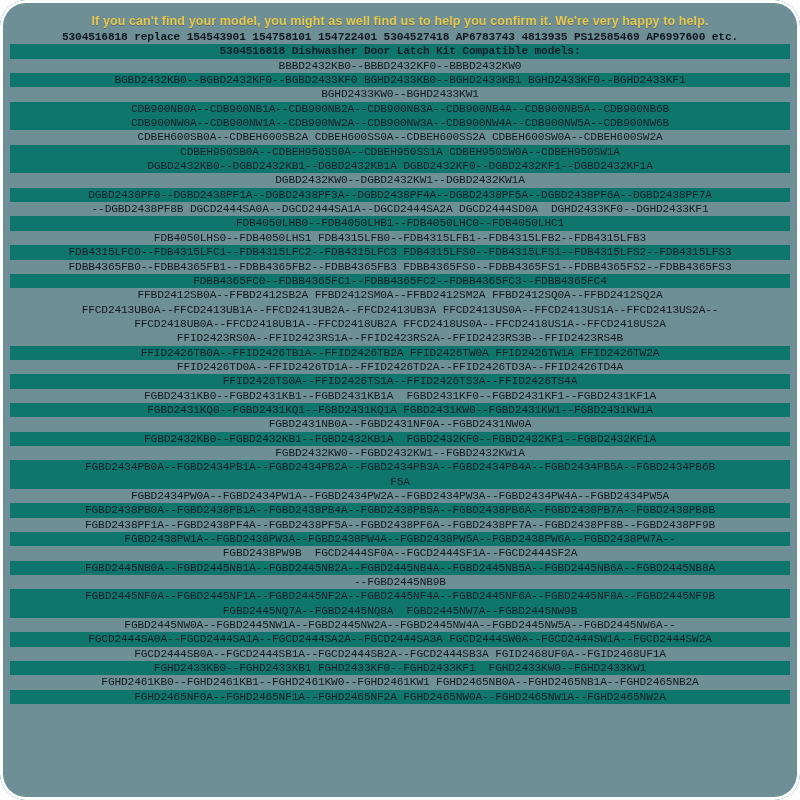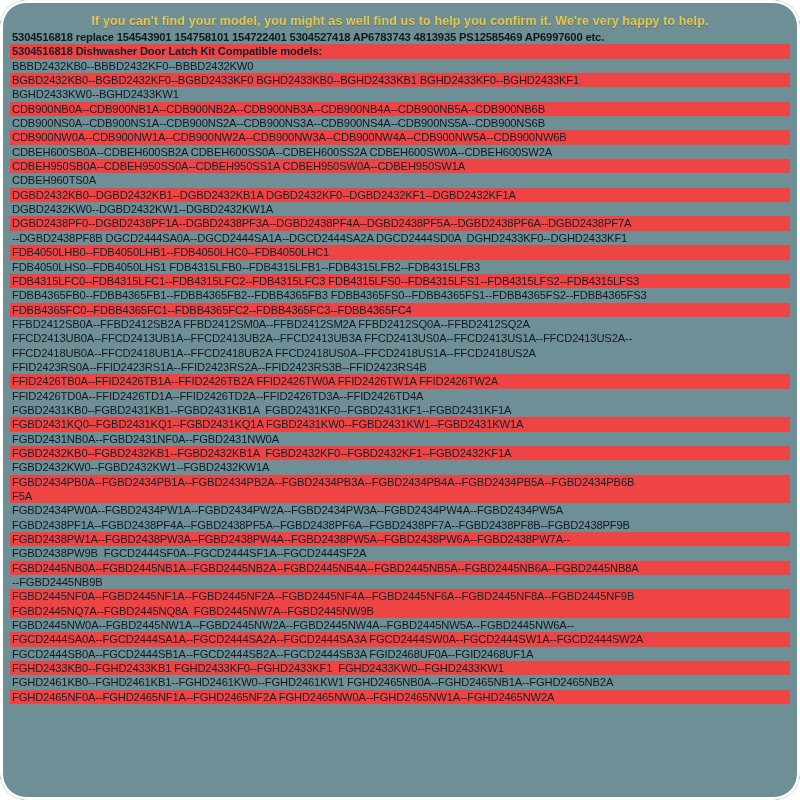--- a/index.html
+++ b/index.html
@@ -45,25 +45,26 @@
     padding: 0;
   }
   .line {
     display: block;
     font-size: 11.2px;
     line-height: 14.35px;
     color: #16202a;
     white-space: pre;
     overflow: hidden;
     padding: 0 2px;
-    font-family: Liberation Sans, sans-serif;
+    font-family: Liberation Mono, monospace;
     letter-spacing: -0.15px;
+    text-align: center;
   }
   .line.odd {
-    background: #ef4444;
+    background: #0f766e;
   }
   .line.even {
     background: transparent;
     color: #10191f;
   }
   .line.bold {
     font-weight: bold;
   }
 </style>
 </head>
@@ -71,48 +72,48 @@
 
 <div id="page">
   <div class="headline">If you can't find your model, you might as well find us to help you confirm it. We're very happy to help.</div>
   <div class="lines">
       <div class="line even bold">5304516818 replace 154543901 154758101 154722401 5304527418 AP6783743 4813935 PS12585469 AP6997600 etc.</div>
       <div class="line odd bold">5304516818 Dishwasher Door Latch Kit Compatible models:</div>
       <div class="line even">BBBD2432KB0--BBBD2432KF0--BBBD2432KW0</div>
       <div class="line odd">BGBD2432KB0--BGBD2432KF0--BGBD2433KF0 BGHD2433KB0--BGHD2433KB1 BGHD2433KF0--BGHD2433KF1</div>
       <div class="line even">BGHD2433KW0--BGHD2433KW1</div>
       <div class="line odd">CDB900NB0A--CDB900NB1A--CDB900NB2A--CDB900NB3A--CDB900NB4A--CDB900NB5A--CDB900NB6B</div>
-      <div class="line even">CDB900NS0A--CDB900NS1A--CDB900NS2A--CDB900NS3A--CDB900NS4A--CDB900NS5A--CDB900NS6B</div>
       <div class="line odd">CDB900NW0A--CDB900NW1A--CDB900NW2A--CDB900NW3A--CDB900NW4A--CDB900NW5A--CDB900NW6B</div>
       <div class="line even">CDBEH600SB0A--CDBEH600SB2A CDBEH600SS0A--CDBEH600SS2A CDBEH600SW0A--CDBEH600SW2A</div>
       <div class="line odd">CDBEH950SB0A--CDBEH950SS0A--CDBEH950SS1A CDBEH950SW0A--CDBEH950SW1A</div>
-      <div class="line even">CDBEH960TS0A</div>
       <div class="line odd">DGBD2432KB0--DGBD2432KB1--DGBD2432KB1A DGBD2432KF0--DGBD2432KF1--DGBD2432KF1A</div>
       <div class="line even">DGBD2432KW0--DGBD2432KW1--DGBD2432KW1A</div>
       <div class="line odd">DGBD2438PF0--DGBD2438PF1A--DGBD2438PF3A--DGBD2438PF4A--DGBD2438PF5A--DGBD2438PF6A--DGBD2438PF7A</div>
       <div class="line even">--DGBD2438PF8B DGCD2444SA0A--DGCD2444SA1A--DGCD2444SA2A DGCD2444SD0A  DGHD2433KF0--DGHD2433KF1</div>
       <div class="line odd">FDB4050LHB0--FDB4050LHB1--FDB4050LHC0--FDB4050LHC1</div>
       <div class="line even">FDB4050LHS0--FDB4050LHS1 FDB4315LFB0--FDB4315LFB1--FDB4315LFB2--FDB4315LFB3</div>
       <div class="line odd">FDB4315LFC0--FDB4315LFC1--FDB4315LFC2--FDB4315LFC3 FDB4315LFS0--FDB4315LFS1--FDB4315LFS2--FDB4315LFS3</div>
       <div class="line even">FDBB4365FB0--FDBB4365FB1--FDBB4365FB2--FDBB4365FB3 FDBB4365FS0--FDBB4365FS1--FDBB4365FS2--FDBB4365FS3</div>
       <div class="line odd">FDBB4365FC0--FDBB4365FC1--FDBB4365FC2--FDBB4365FC3--FDBB4365FC4</div>
       <div class="line even">FFBD2412SB0A--FFBD2412SB2A FFBD2412SM0A--FFBD2412SM2A FFBD2412SQ0A--FFBD2412SQ2A</div>
       <div class="line even">FFCD2413UB0A--FFCD2413UB1A--FFCD2413UB2A--FFCD2413UB3A FFCD2413US0A--FFCD2413US1A--FFCD2413US2A--</div>
       <div class="line even">FFCD2418UB0A--FFCD2418UB1A--FFCD2418UB2A FFCD2418US0A--FFCD2418US1A--FFCD2418US2A</div>
       <div class="line even">FFID2423RS0A--FFID2423RS1A--FFID2423RS2A--FFID2423RS3B--FFID2423RS4B</div>
       <div class="line odd">FFID2426TB0A--FFID2426TB1A--FFID2426TB2A FFID2426TW0A FFID2426TW1A FFID2426TW2A</div>
       <div class="line even">FFID2426TD0A--FFID2426TD1A--FFID2426TD2A--FFID2426TD3A--FFID2426TD4A</div>
+      <div class="line odd">FFID2426TS0A--FFID2426TS1A--FFID2426TS3A--FFID2426TS4A</div>
       <div class="line even">FGBD2431KB0--FGBD2431KB1--FGBD2431KB1A  FGBD2431KF0--FGBD2431KF1--FGBD2431KF1A</div>
       <div class="line odd">FGBD2431KQ0--FGBD2431KQ1--FGBD2431KQ1A FGBD2431KW0--FGBD2431KW1--FGBD2431KW1A</div>
       <div class="line even">FGBD2431NB0A--FGBD2431NF0A--FGBD2431NW0A</div>
       <div class="line odd">FGBD2432KB0--FGBD2432KB1--FGBD2432KB1A  FGBD2432KF0--FGBD2432KF1--FGBD2432KF1A</div>
       <div class="line even">FGBD2432KW0--FGBD2432KW1--FGBD2432KW1A</div>
       <div class="line odd">FGBD2434PB0A--FGBD2434PB1A--FGBD2434PB2A--FGBD2434PB3A--FGBD2434PB4A--FGBD2434PB5A--FGBD2434PB6B</div>
       <div class="line odd">F5A</div>
       <div class="line even">FGBD2434PW0A--FGBD2434PW1A--FGBD2434PW2A--FGBD2434PW3A--FGBD2434PW4A--FGBD2434PW5A</div>
+      <div class="line odd">FGBD2438PB0A--FGBD2438PB1A--FGBD2438PB4A--FGBD2438PB5A--FGBD2438PB6A--FGBD2438PB7A--FGBD2438PB8B</div>
       <div class="line even">FGBD2438PF1A--FGBD2438PF4A--FGBD2438PF5A--FGBD2438PF6A--FGBD2438PF7A--FGBD2438PF8B--FGBD2438PF9B</div>
       <div class="line odd">FGBD2438PW1A--FGBD2438PW3A--FGBD2438PW4A--FGBD2438PW5A--FGBD2438PW6A--FGBD2438PW7A--</div>
       <div class="line even">FGBD2438PW9B  FGCD2444SF0A--FGCD2444SF1A--FGCD2444SF2A</div>
       <div class="line odd">FGBD2445NB0A--FGBD2445NB1A--FGBD2445NB2A--FGBD2445NB4A--FGBD2445NB5A--FGBD2445NB6A--FGBD2445NB8A</div>
       <div class="line even">--FGBD2445NB9B</div>
       <div class="line odd">FGBD2445NF0A--FGBD2445NF1A--FGBD2445NF2A--FGBD2445NF4A--FGBD2445NF6A--FGBD2445NF8A--FGBD2445NF9B</div>
       <div class="line odd">FGBD2445NQ7A--FGBD2445NQ8A  FGBD2445NW7A--FGBD2445NW9B</div>
       <div class="line even">FGBD2445NW0A--FGBD2445NW1A--FGBD2445NW2A--FGBD2445NW4A--FGBD2445NW5A--FGBD2445NW6A--</div>
       <div class="line odd">FGCD2444SA0A--FGCD2444SA1A--FGCD2444SA2A--FGCD2444SA3A FGCD2444SW0A--FGCD2444SW1A--FGCD2444SW2A</div>
       <div class="line even">FGCD2444SB0A--FGCD2444SB1A--FGCD2444SB2A--FGCD2444SB3A FGID2468UF0A--FGID2468UF1A</div>

